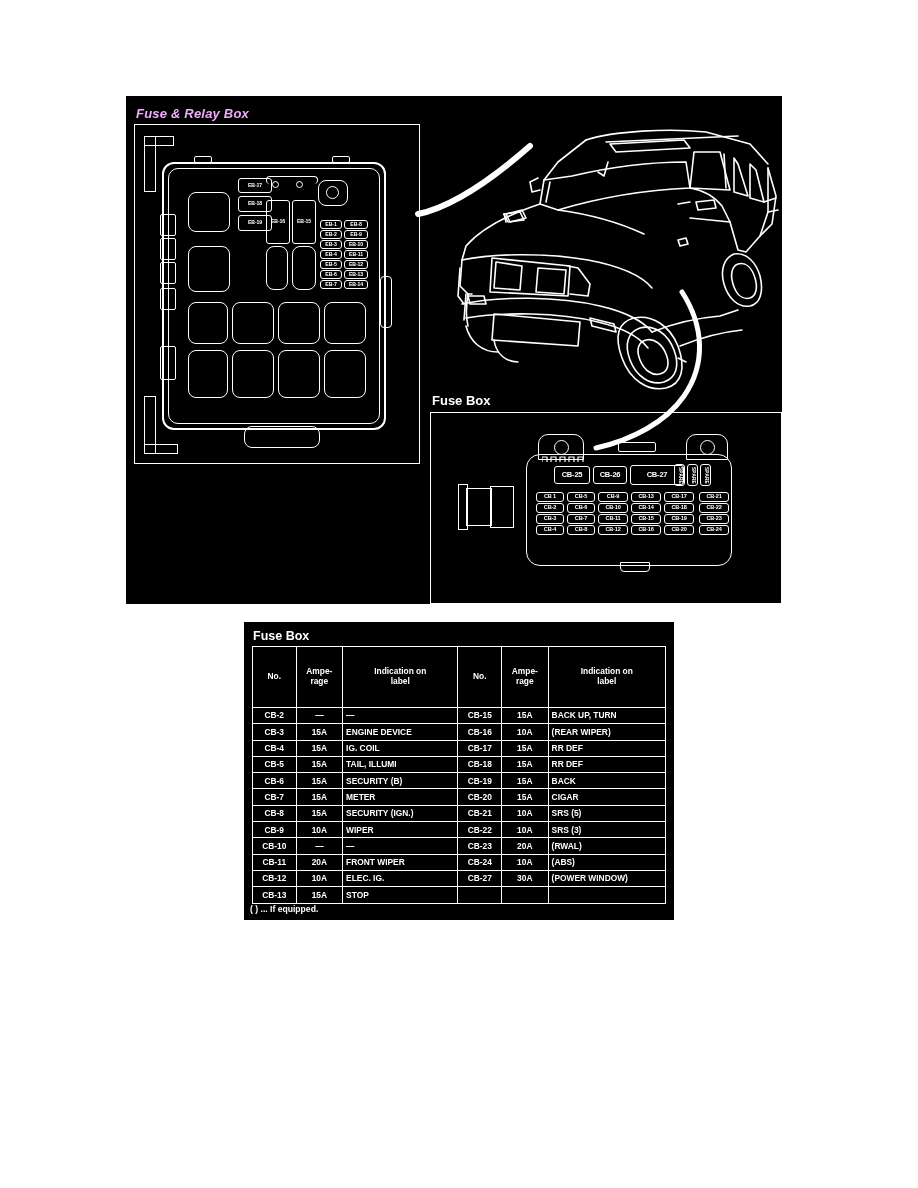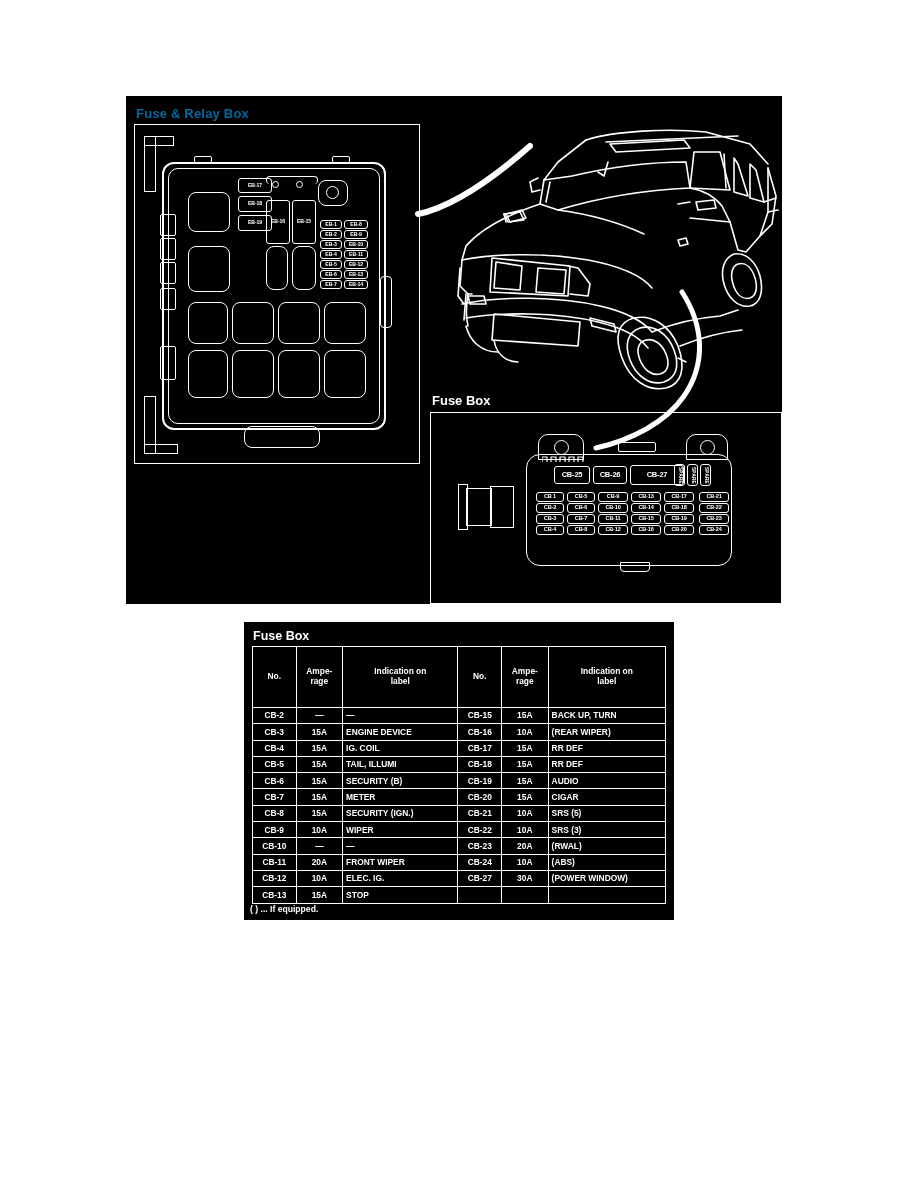--- a/index.html
+++ b/index.html
@@ -12,22 +12,22 @@
     position:relative;
   }
   .page{position:absolute;inset:0;}
 
   
   #top-panel{
     position:absolute;left:126px;top:96px;width:656px;height:508px;
     background:#000;
   }
   .panel-title{
-    position:absolute;color:#0369a1;font-weight:bold;letter-spacing:.2px;
-    font-size:13px;line-height:1;
+    position:absolute;color:#f0abfc;font-weight:bold;letter-spacing:.2px;
+    font-size:13px;line-height:1;font-style:italic;
   }
   #frb-title{left:10px;top:11px;}
   #fb-title{left:0px;top:0px;}
 
   
   #relay-frame{
     position:absolute;left:8px;top:28px;width:286px;height:340px;
     border:1.5px solid #fff;box-sizing:border-box;
   }
 
@@ -421,21 +421,21 @@
             <td class="no">CB-18</td>
             <td class="amp">15A</td>
             <td class="ind">RR DEF</td>
           </tr>
           <tr>
             <td class="no">CB-6</td>
             <td class="amp">15A</td>
             <td class="ind">SECURITY (B)</td>
             <td class="no">CB-19</td>
             <td class="amp">15A</td>
-            <td class="ind">AUDIO</td>
+            <td class="ind">BACK</td>
           </tr>
           <tr>
             <td class="no">CB-7</td>
             <td class="amp">15A</td>
             <td class="ind">METER</td>
             <td class="no">CB-20</td>
             <td class="amp">15A</td>
             <td class="ind">CIGAR</td>
           </tr>
           <tr>

